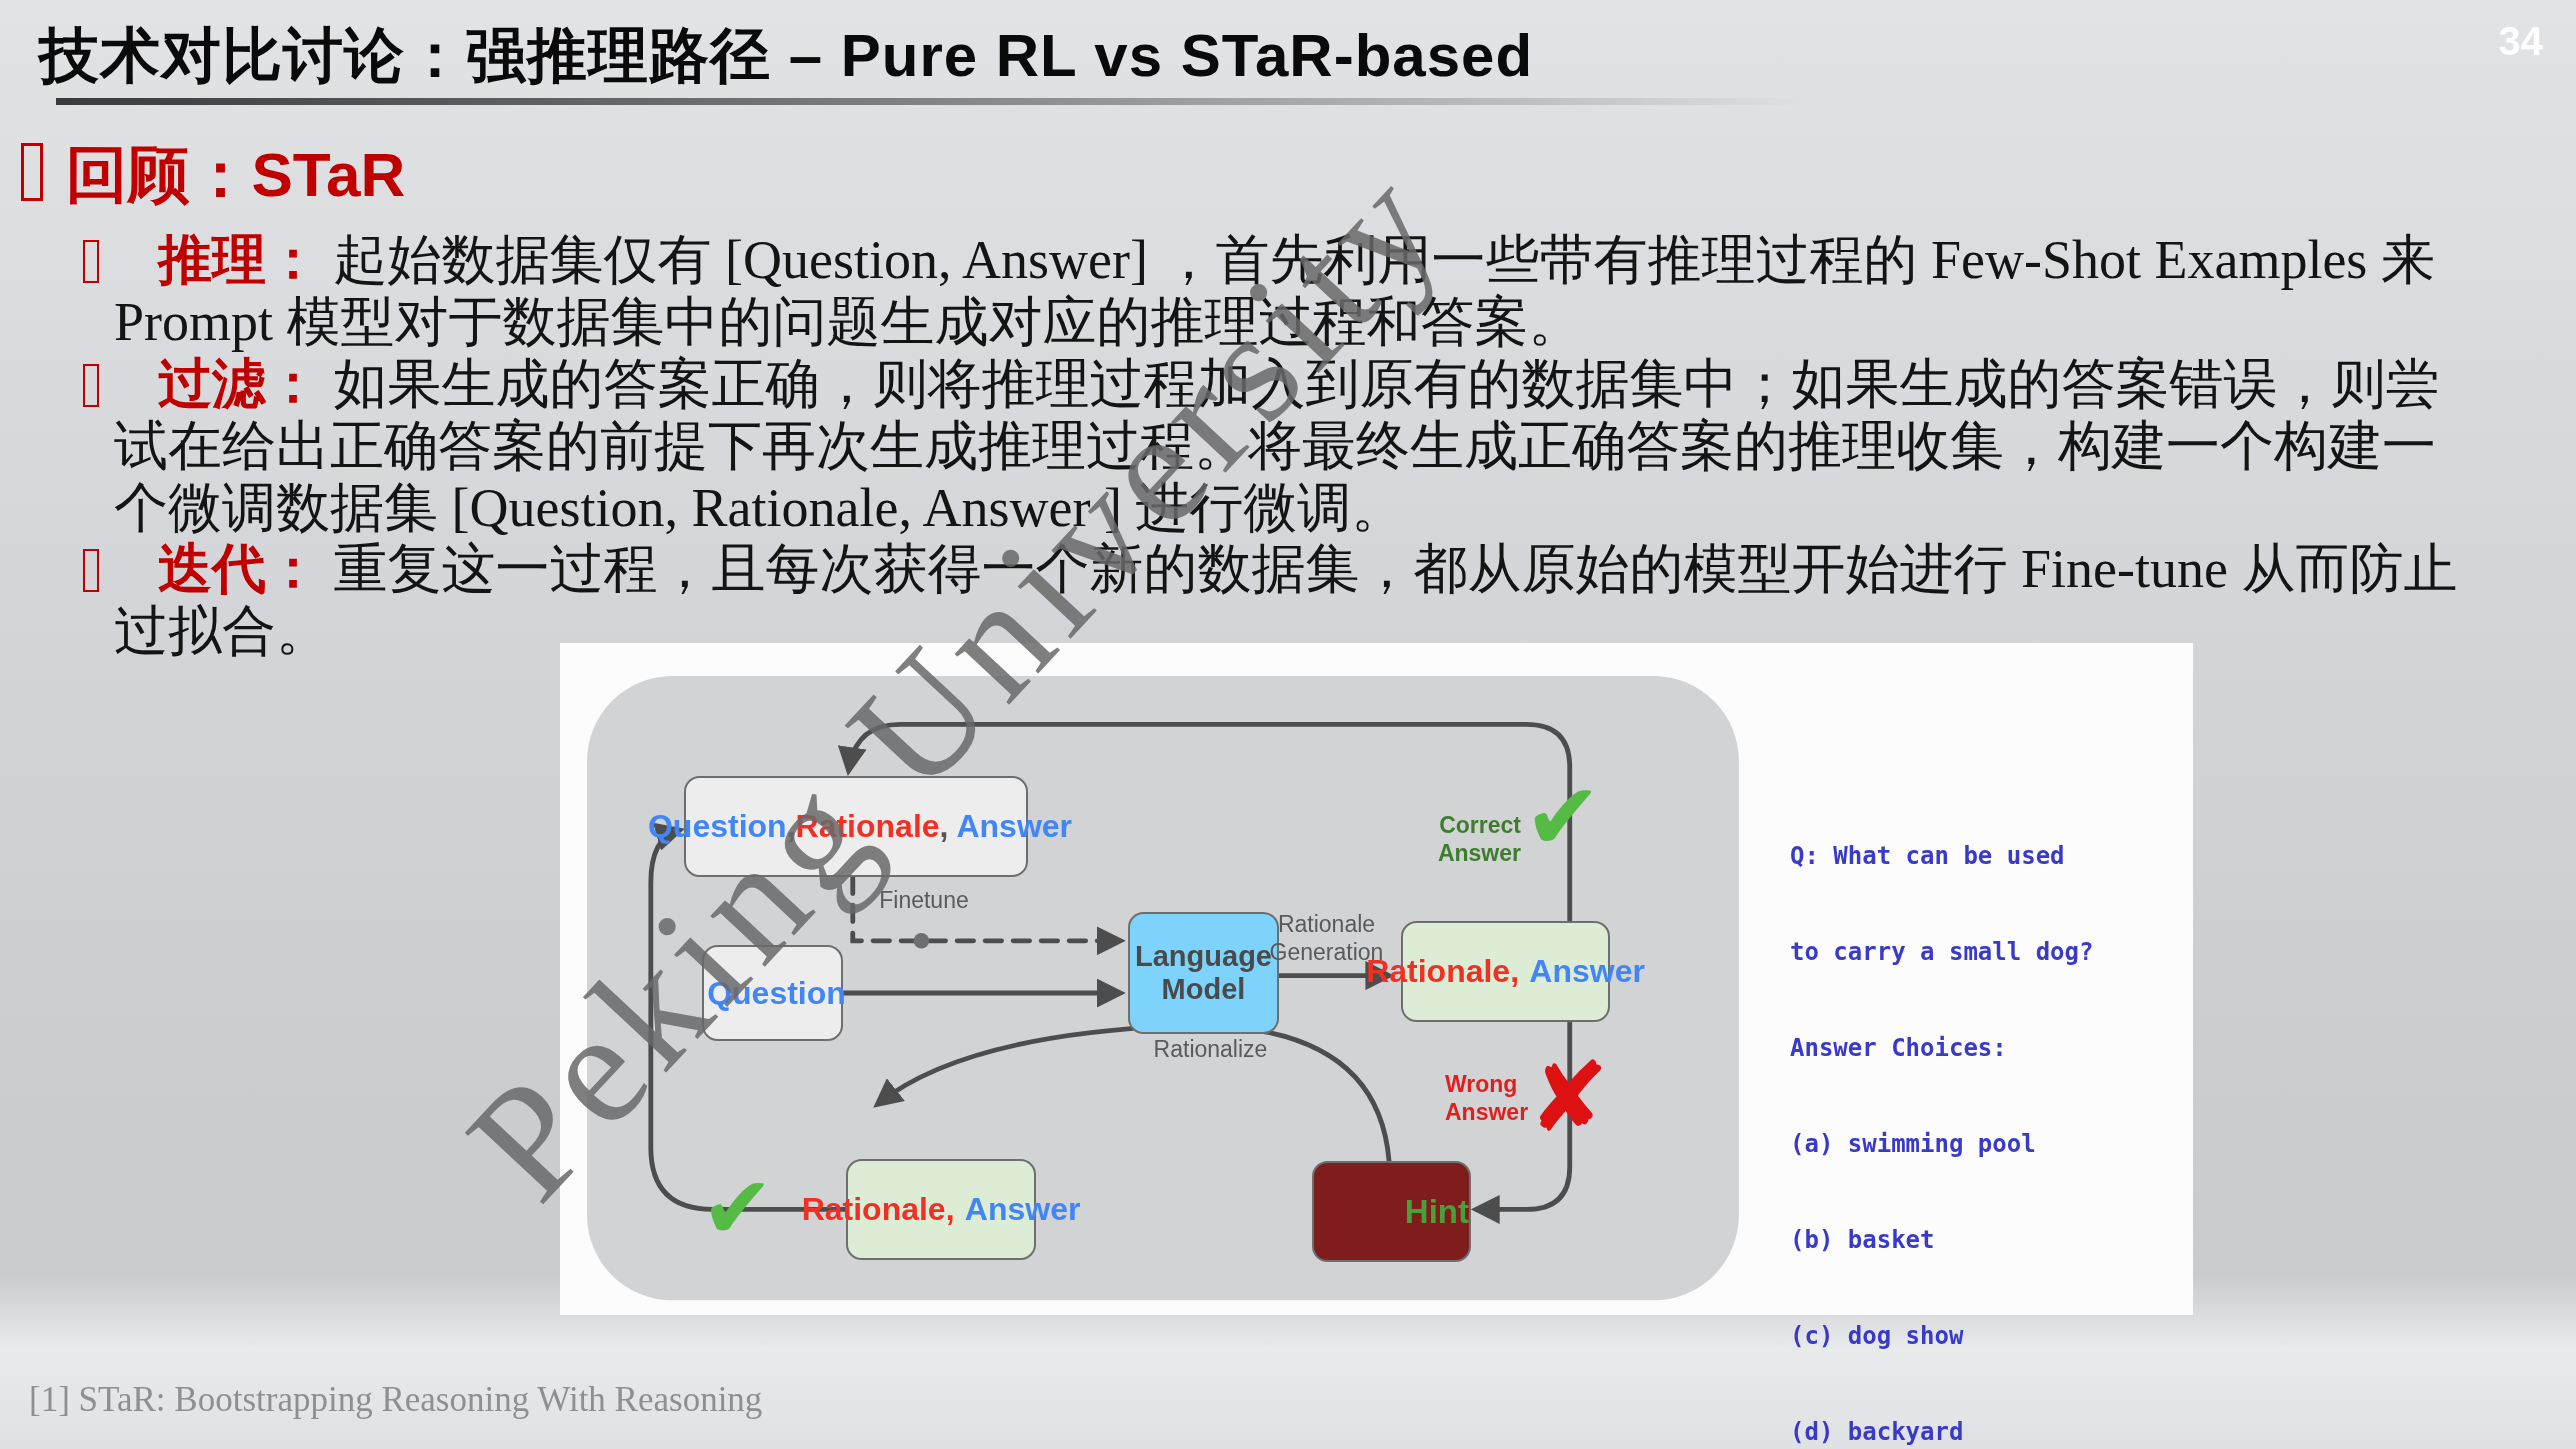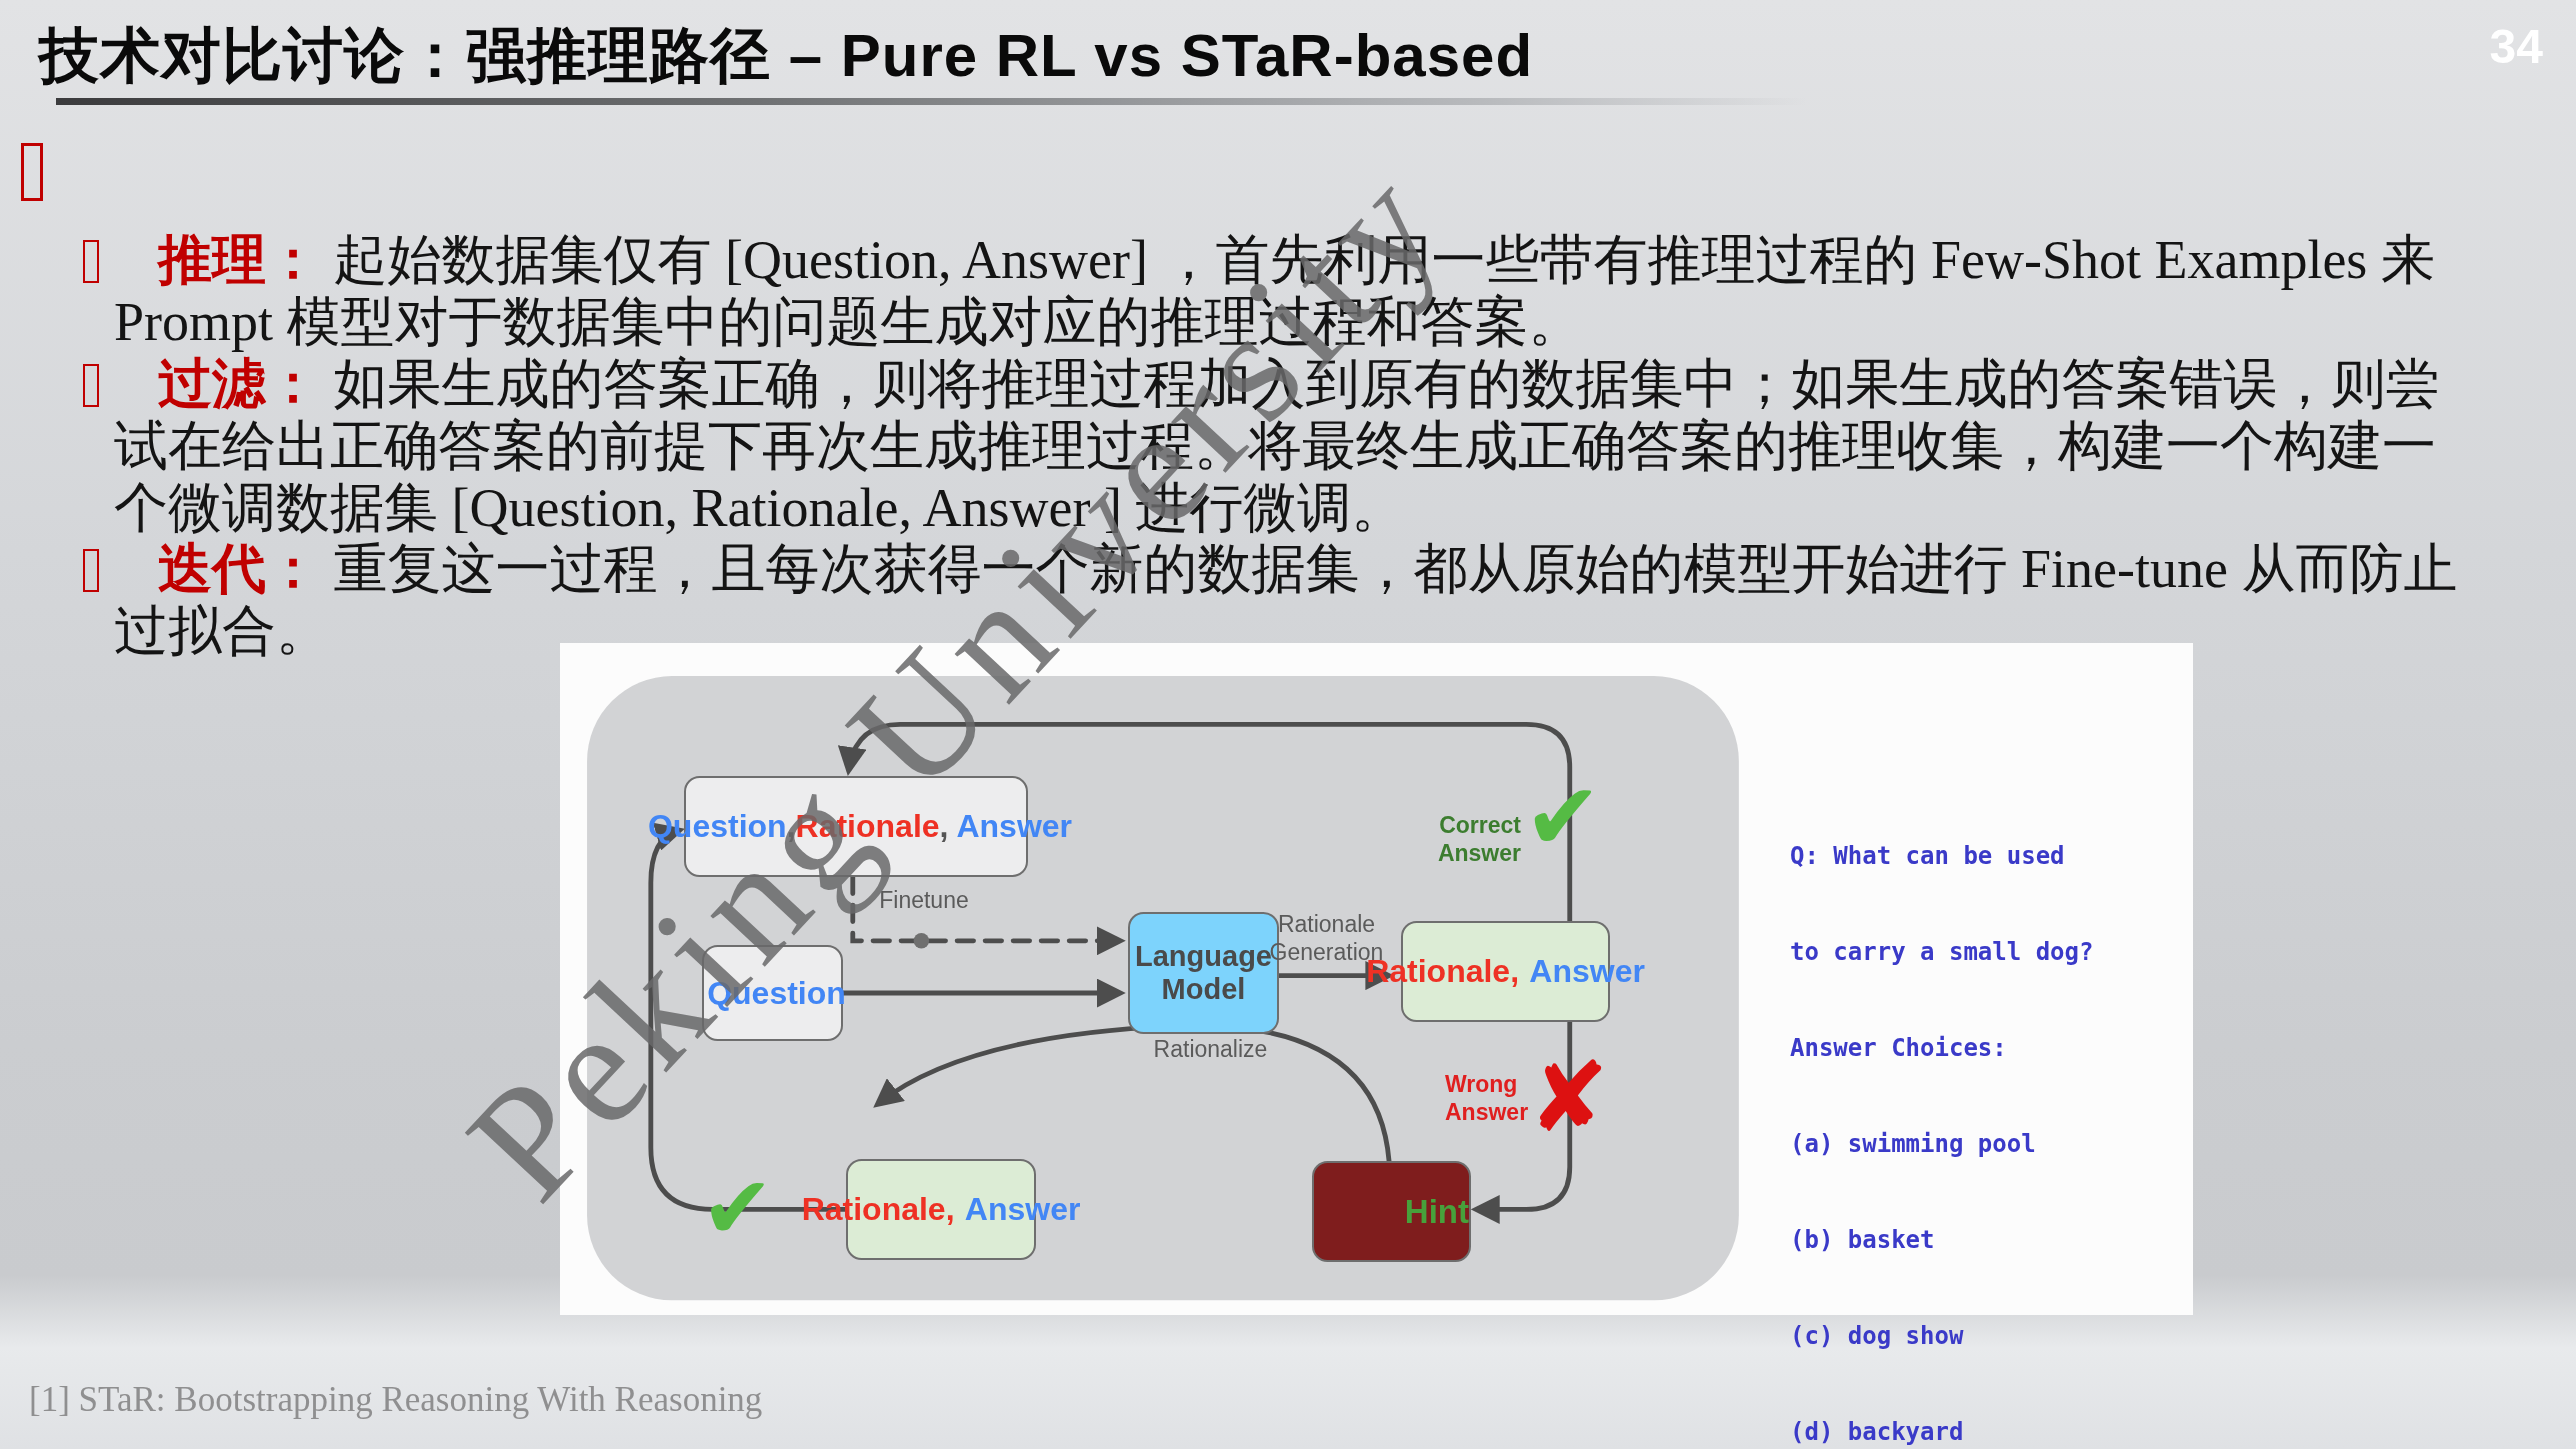--- a/index.html
+++ b/index.html
@@ -12,21 +12,21 @@
   .title{
     position:absolute; left:39px; top:15.5px; width:2126px;
     font-family:"Liberation Sans",sans-serif; font-weight:900; font-size:60px;
     color:#0a0a0a; letter-spacing:1px; white-space:nowrap;
   }
   .title-rule{
     position:absolute; left:56px; top:98px; width:1751px; height:6.8px;
     background:linear-gradient(90deg,#3b3b3d 0%,#6f7173 40%,#97999c 62%,#b9bbbe 82%,rgba(201,203,206,0) 100%);
   }
   .page-num{
-    position:absolute; right:33px; top:19.3px; font-size:48px; font-weight:bold; color:#ffffff;
+    position:absolute; right:33px; top:19.3px; font-size:40px; font-weight:bold; color:#ffffff;
   }
   
   .txt{ color:#141414; font-family:"Liberation Serif","Liberation Sans",serif; }
   .heading{
     position:absolute; left:15.5px; top:133px; font-size:62px; font-weight:bold; color:#c00000;
     padding-left:50px;
   }
   .tofu1{
     position:absolute; left:5.8px; top:9.7px; width:15.5px; height:52px;
     border:3.9px solid #c00000; display:inline-block;
@@ -98,20 +98,21 @@
 <body>
 
 <div id="slide">
 
   <div class="title">技术对比讨论：强推理路径 – Pure RL vs STaR-based</div>
   <div class="title-rule"></div>
   <div class="page-num">34</div>
 
   <div class="heading">
     <span class="tofu1"></span>
+    <span>回顾：STaR</span>
   </div>
 
   <div class="bullet txt b1">
     <span class="tofu2"></span>
     <span class="blabel">推理：</span>
     <span>起始数据集仅有 [Question, Answer] ，首先利用一些带有推理过程的 Few-Shot Examples 来 Prompt 模型对于数据集中的问题生成对应的推理过程和答案。</span>
   </div>
   <div class="bullet txt b2">
     <span class="tofu2"></span>
     <span class="blabel">过滤：</span>

